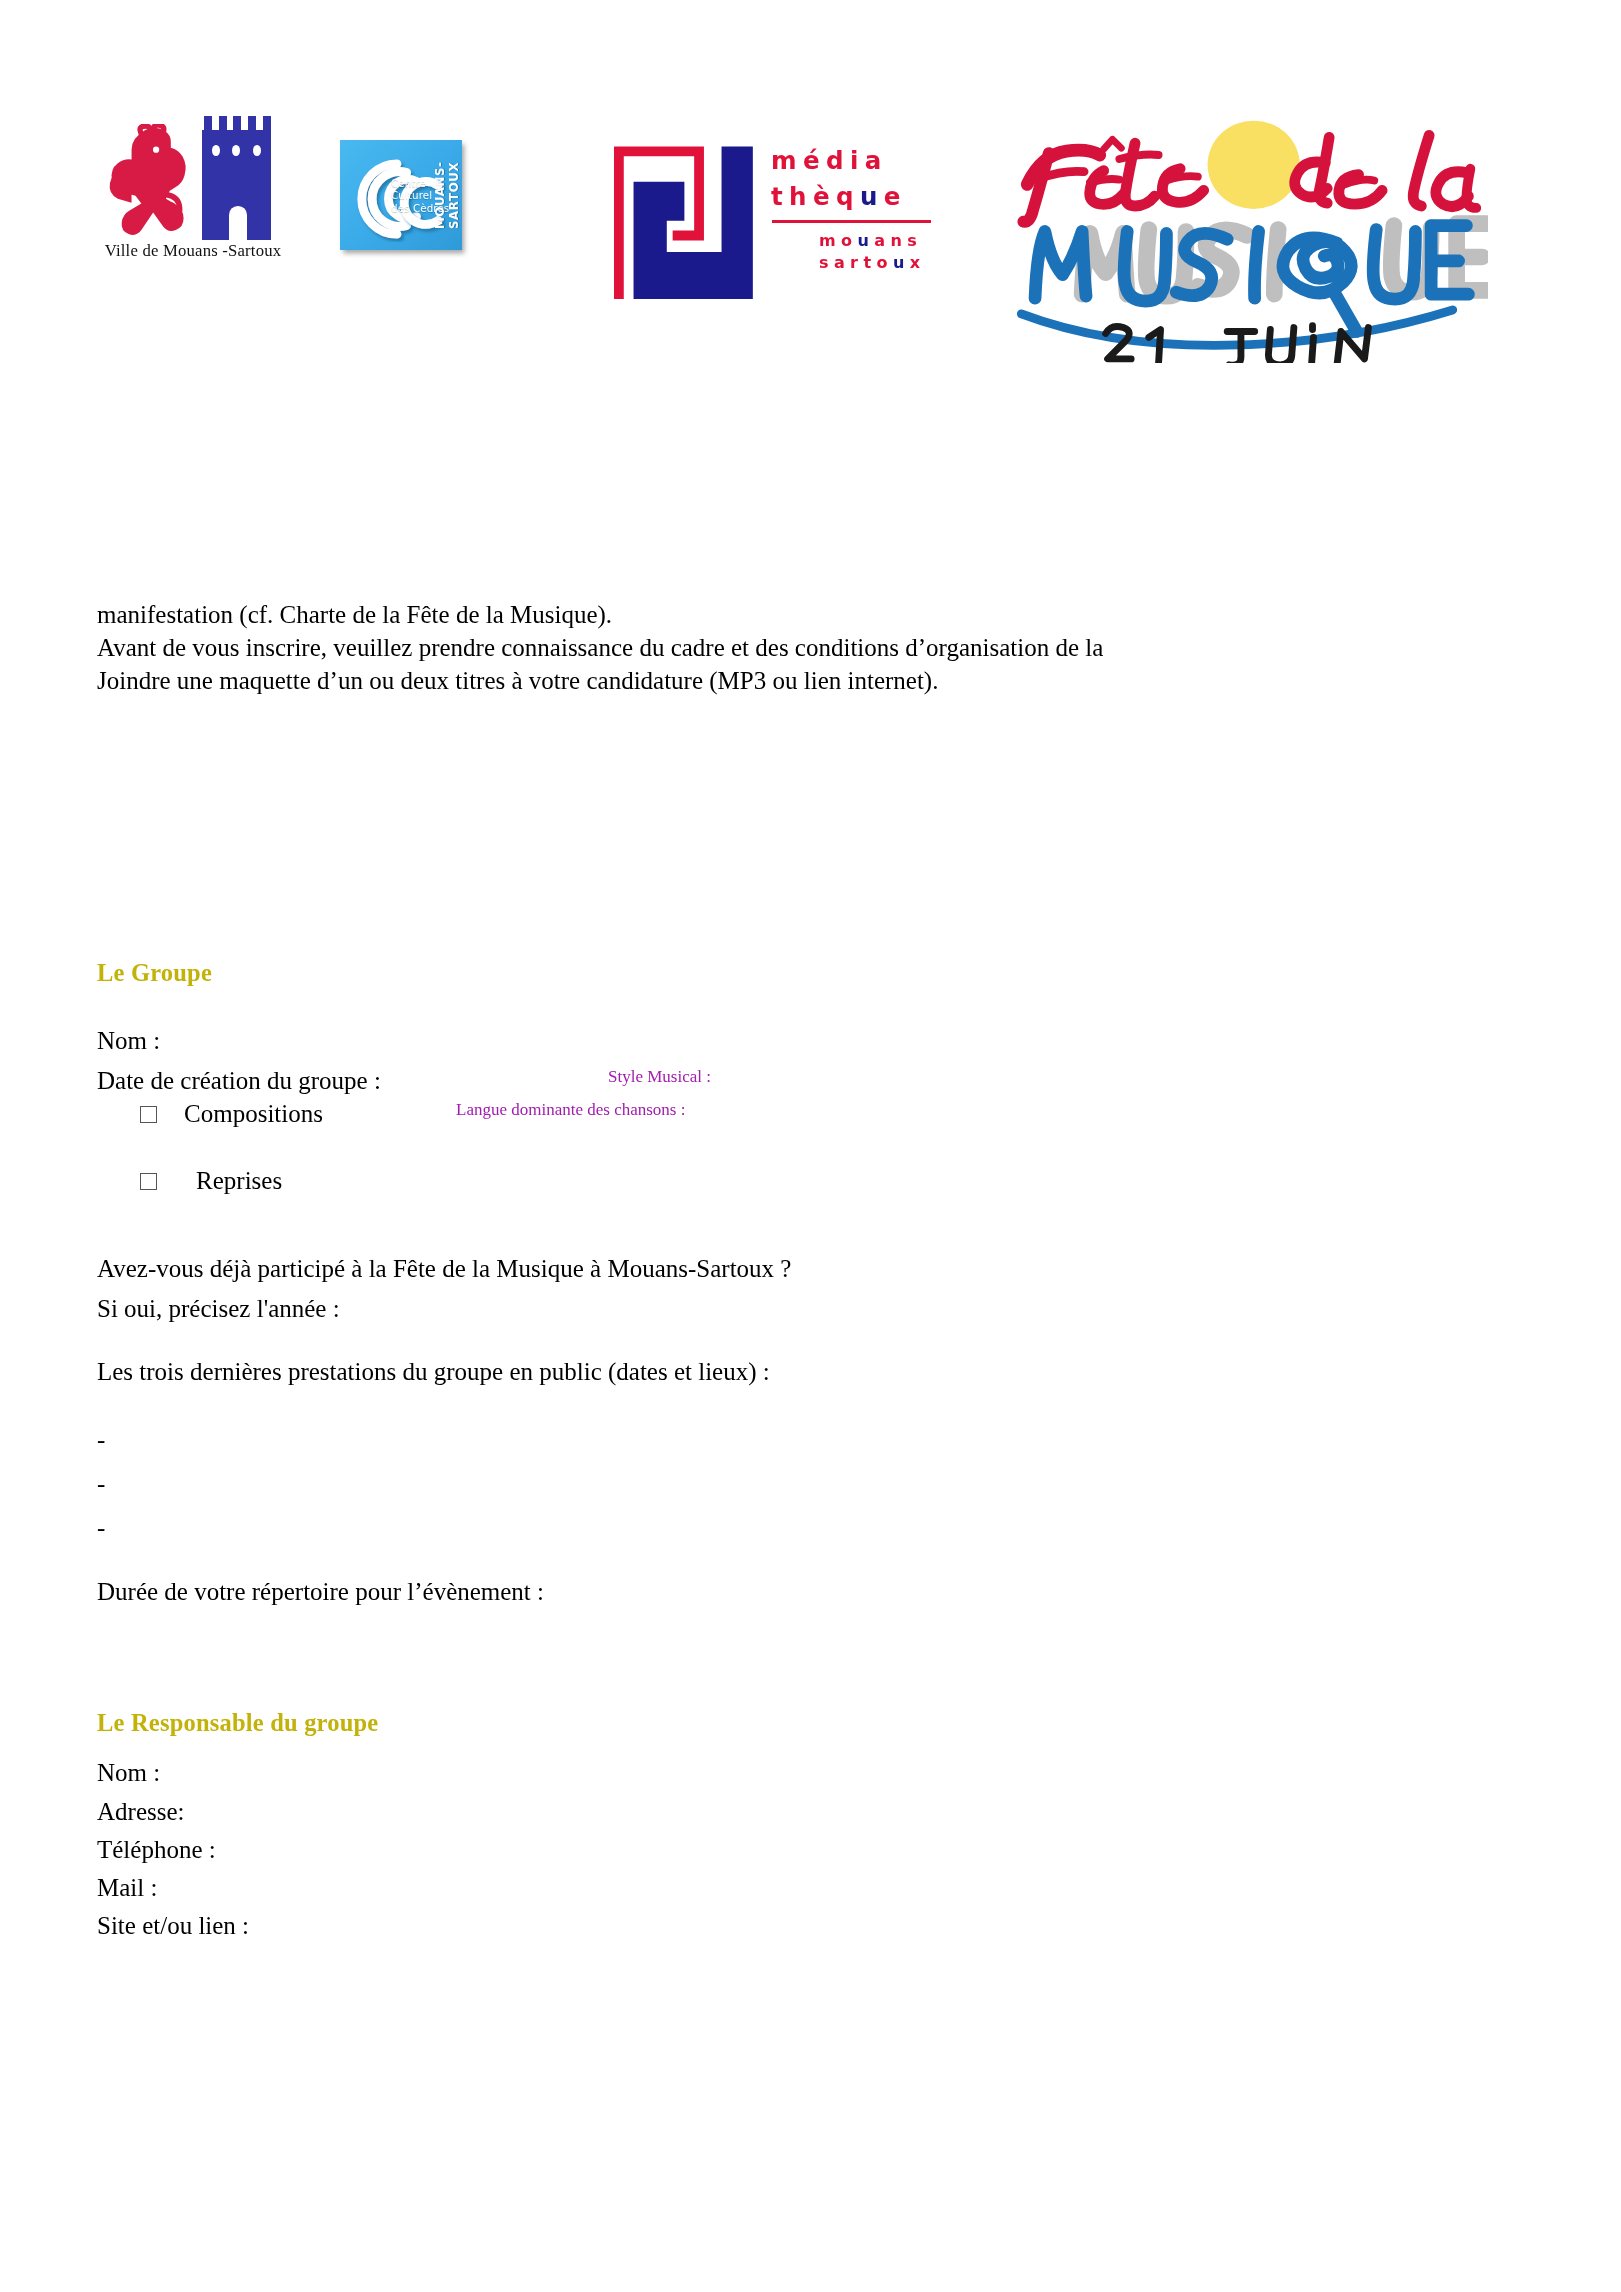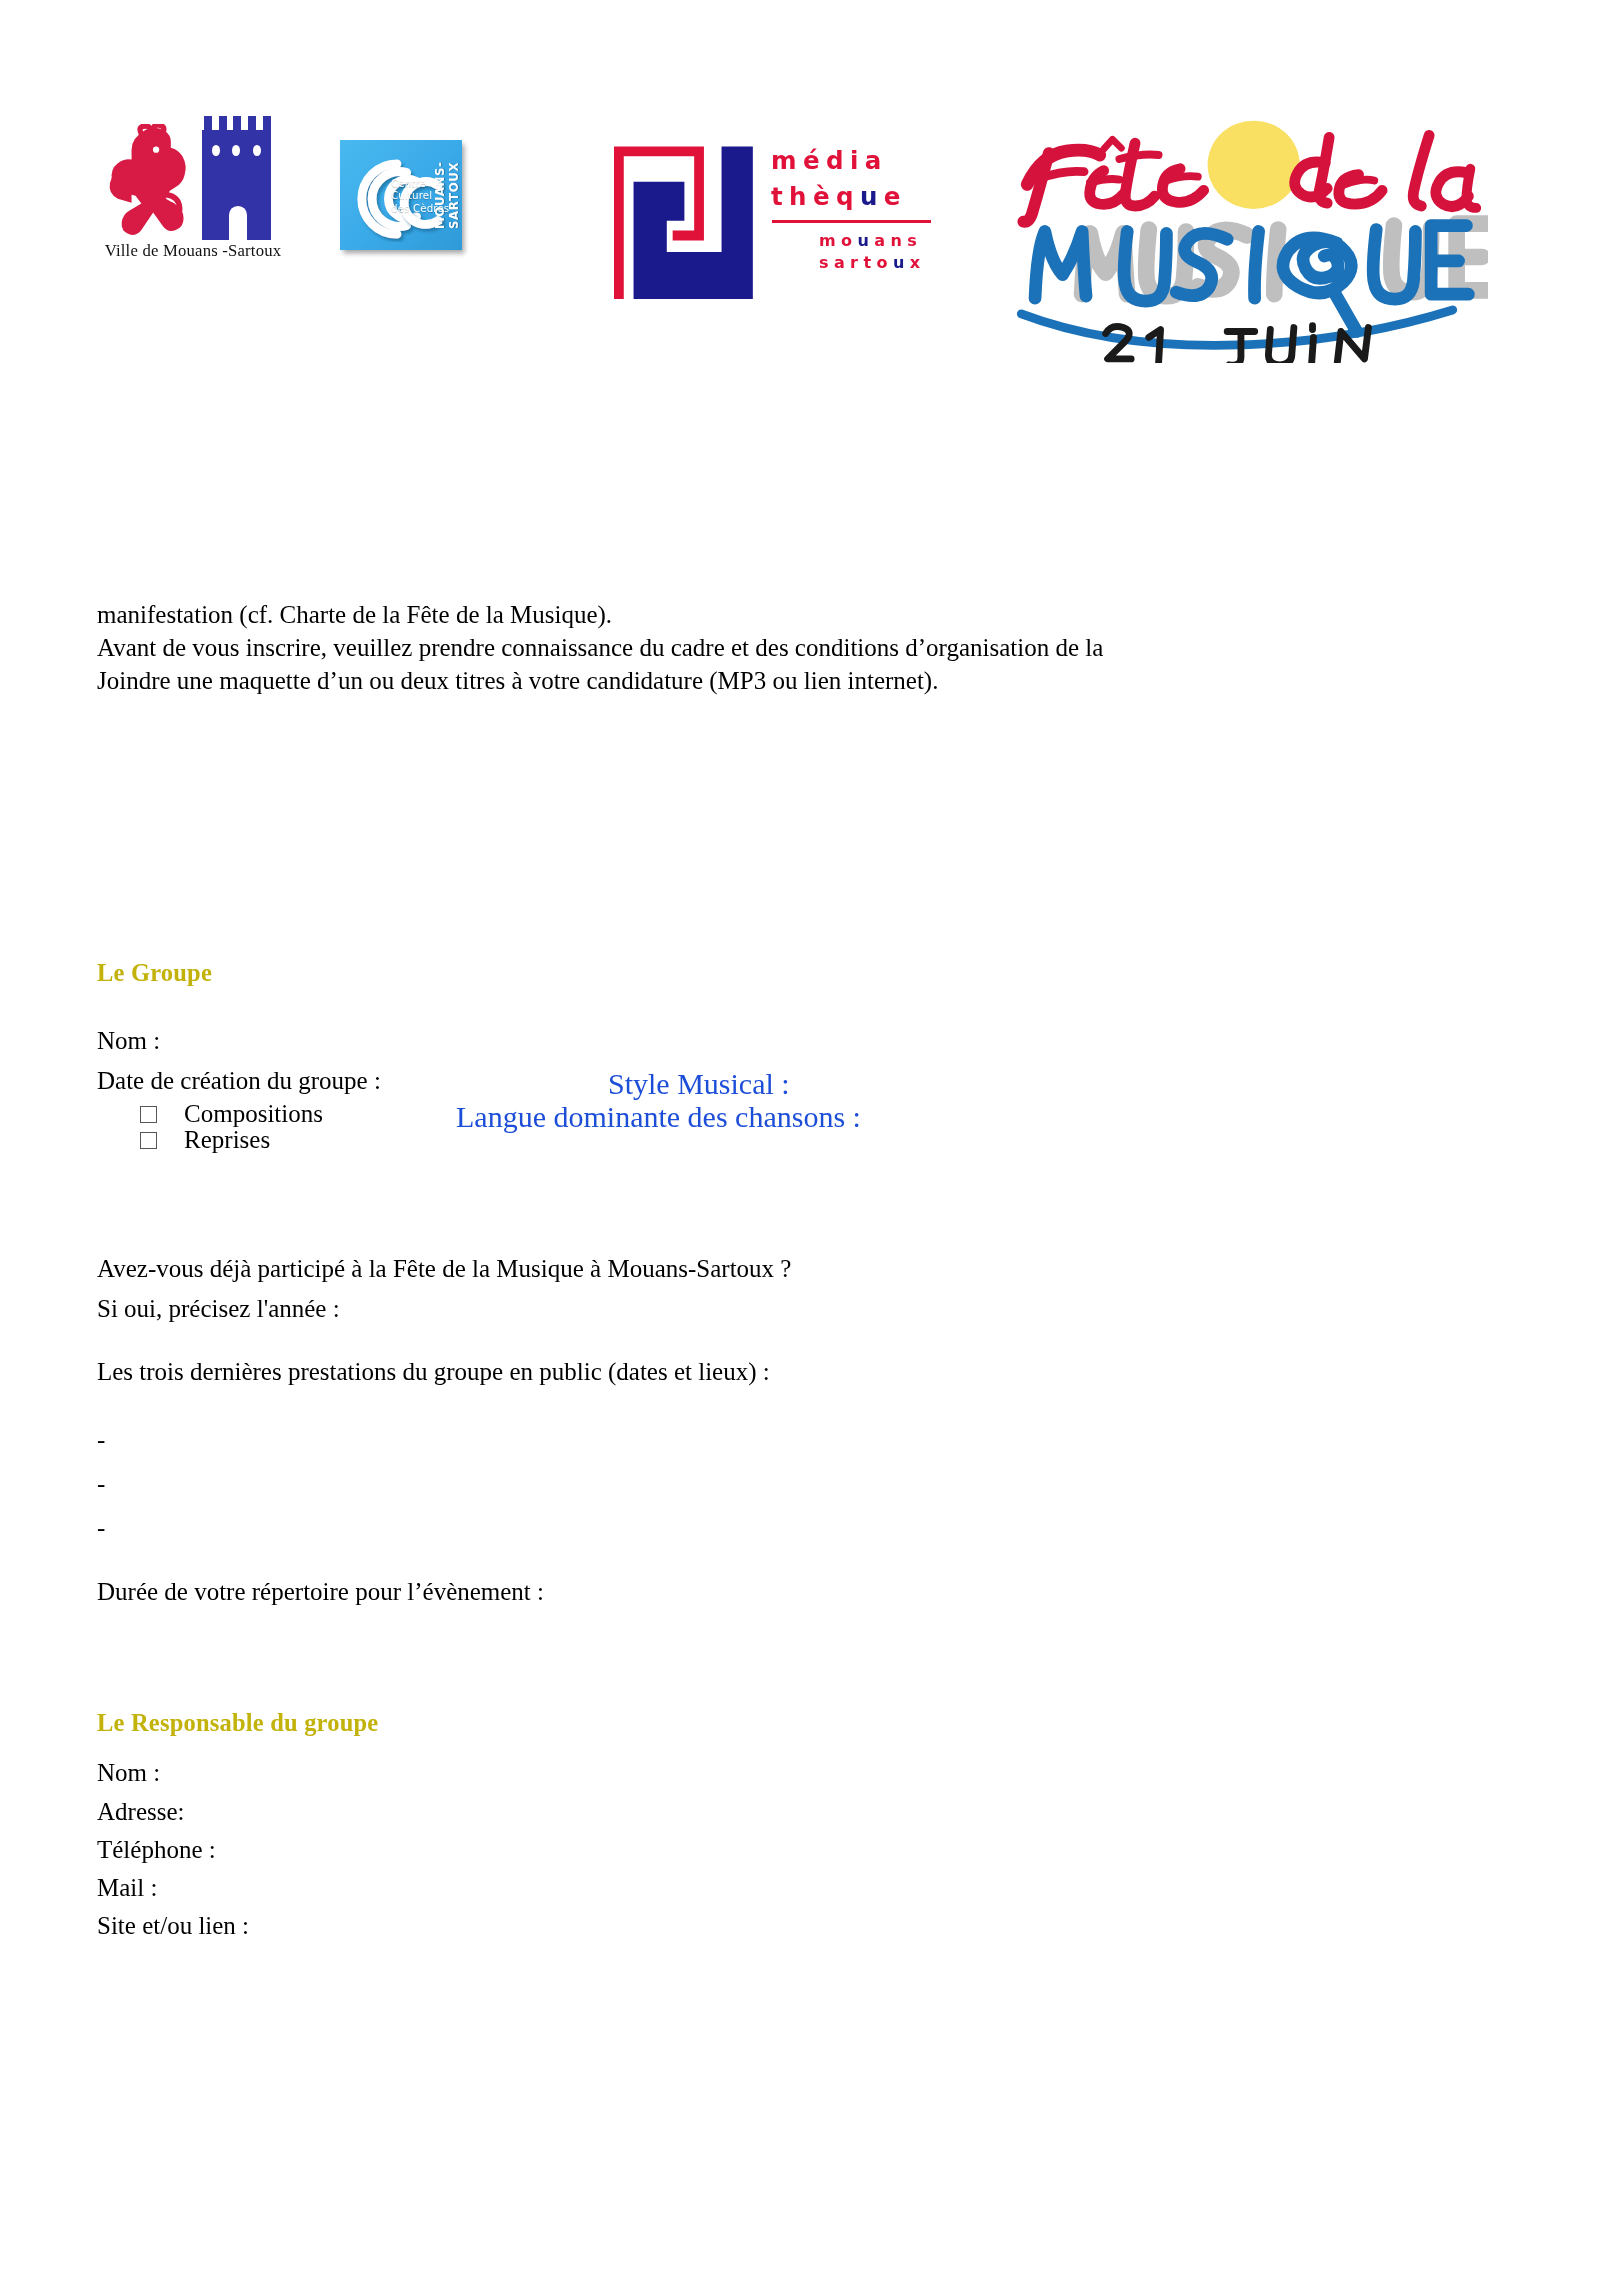--- a/index.html
+++ b/index.html
@@ -263,22 +263,22 @@
   }
   .field {
     position: absolute;
     left: 0;
     font-size: 25px;
     color: #000000;
     white-space: nowrap;
   }
   .field-right {
     position: absolute;
-    font-size: 30px;
-    color: #1d4ed8;
+    font-size: 17px;
+    color: #a21caf;
     white-space: nowrap;
   }
   .checkline {
     position: absolute;
     left: 43px;
     font-size: 25px;
     color: #000000;
     white-space: nowrap;
     display: flex;
     align-items: baseline;
@@ -455,21 +455,21 @@
 
     <div class="field" style="top:469px;">Date de création du groupe :</div>
     <div class="field-right" style="left:511px; top:469px;">Style Musical  :</div>
 
     <div class="checkline" style="top:502px;">
       <span class="checkbox-glyph"></span>
       <span>Compositions</span>
     </div>
     <div class="field-right" style="left:359px; top:502px;">Langue dominante des chansons :</div>
 
-    <div class="checkline" style="top:528px;">
+    <div class="checkline" style="top:569px;gap:12px;">
       <span class="checkbox-glyph"></span>
       <span>Reprises</span>
     </div>
 
     <div class="field" style="top:657px;">Avez-vous déjà participé à la Fête de la Musique à Mouans-Sartoux ?</div>
     <div class="field" style="top:697px;">Si oui, précisez l'année :</div>
 
     <div class="field" style="top:760px;">Les trois dernières prestations du groupe en public (dates et lieux) :</div>
 
     <div class="dash" style="top:828px;">-</div>

